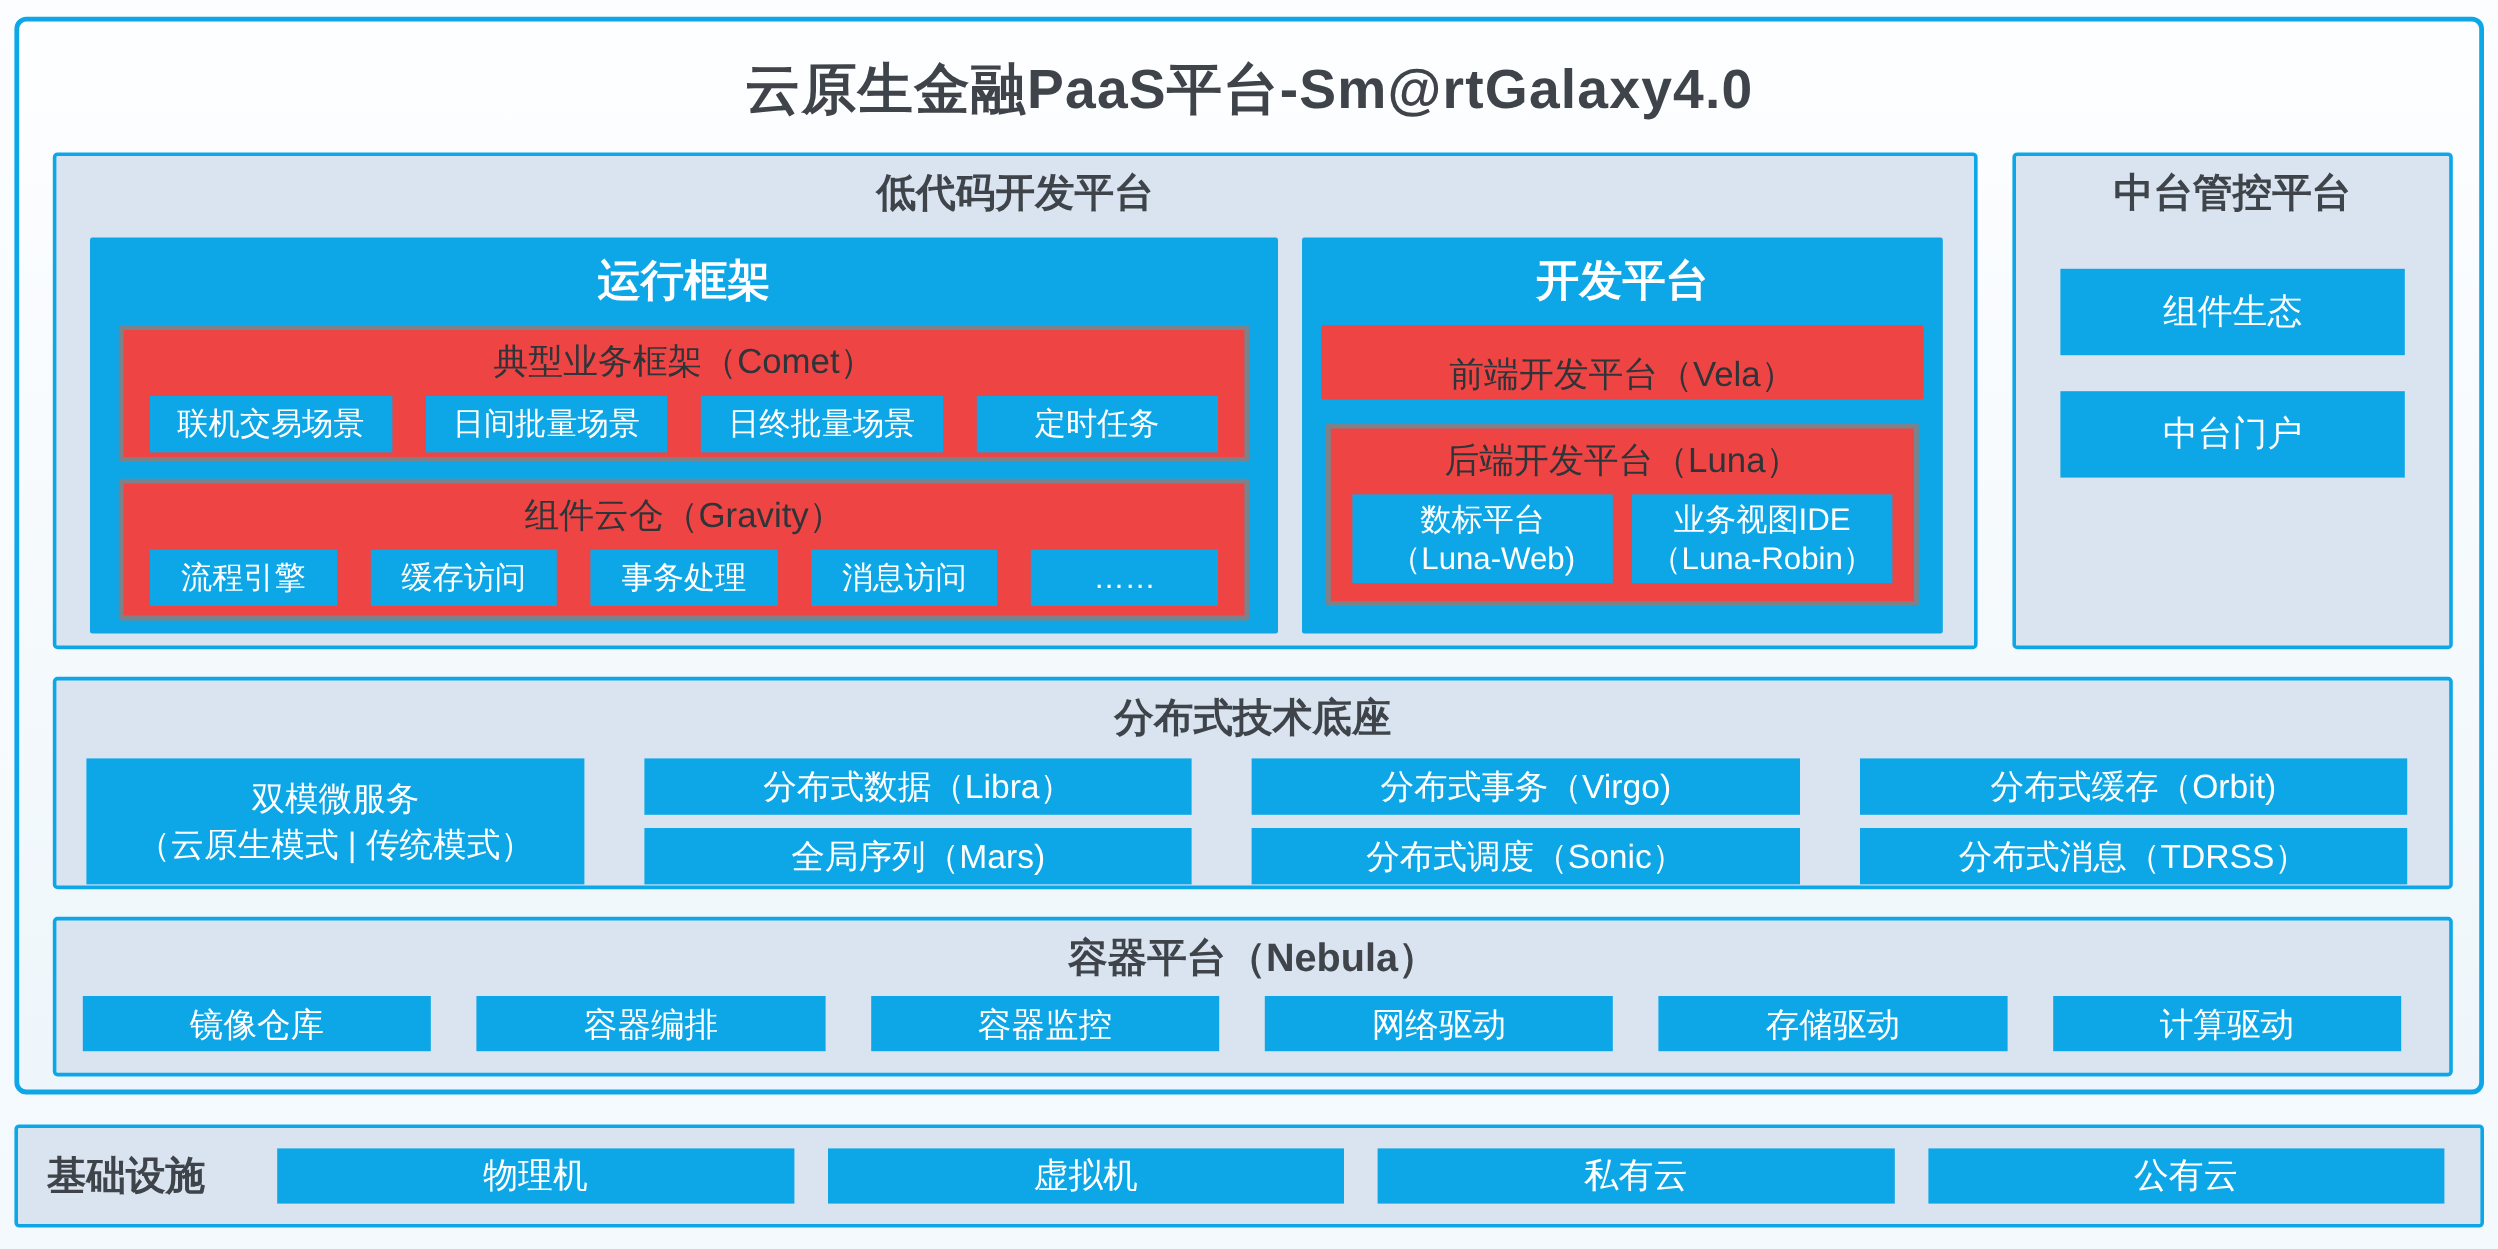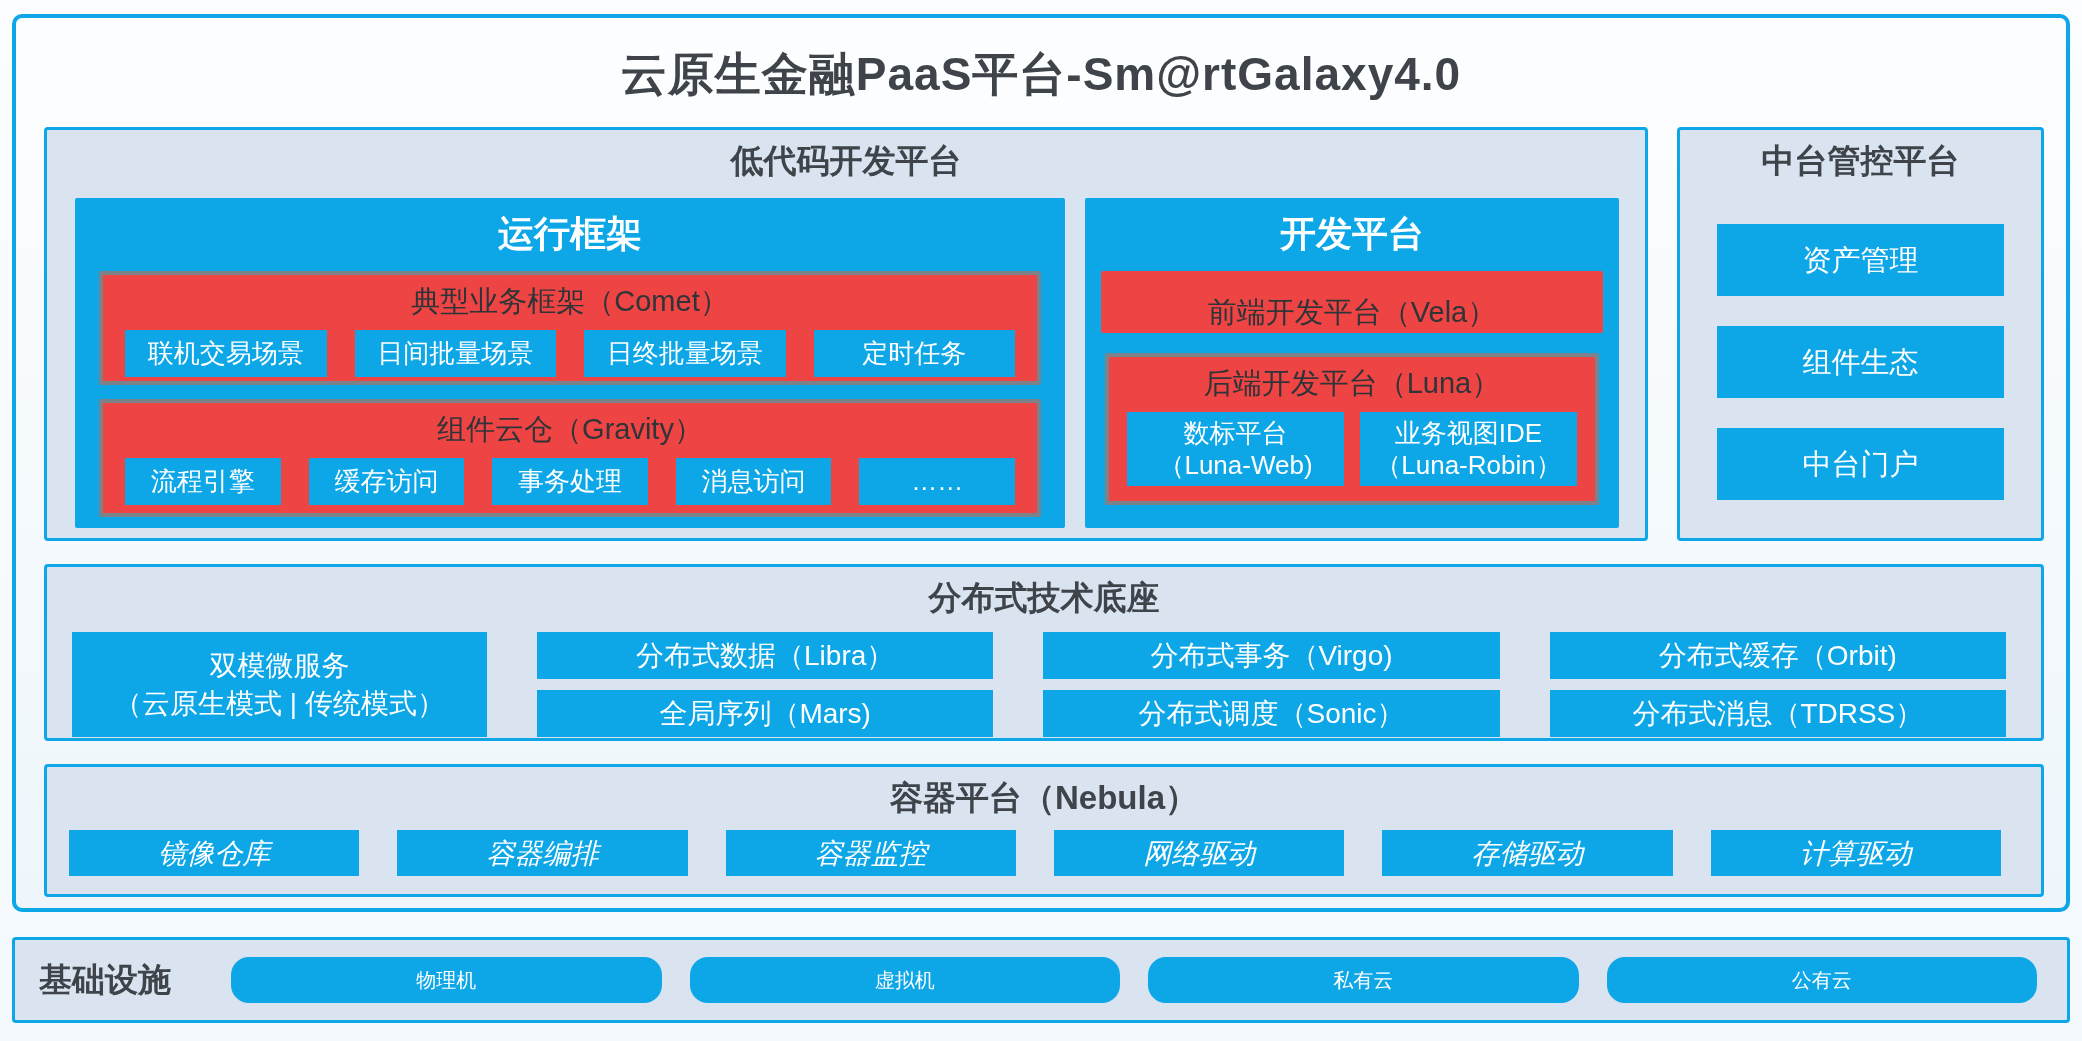--- a/index.html
+++ b/index.html
@@ -119,39 +119,39 @@
   }
   .dist-grid .btn { font-size: 28px; }
   .btn.dual {
     grid-row: 1 / 3;
     height: 105px;
     font-size: 28px;
     line-height: 1.35;
   }
   
   .container-platform { left: 28px; top: 746px; width: 2000px; height: 133px; }
-  .container-platform .btn-row { gap: 38px; padding: 9px 40px 0 22px; font-style: italic; }
+  .container-platform .btn-row { gap: 38px; padding: 9px 40px 0 22px; }
   .container-platform .btn { height: 46px; font-size: 28px; }
   
   .infra {
     left: 12px; top: 937px;
     width: 2058px; height: 86px;
     display: flex;
     align-items: center;
     gap: 28px;
     padding: 0 30px 0 24px;
   }
   .infra-label {
     font-size: 33px;
     font-weight: bold;
     color: #3e4449;
     white-space: nowrap;
     padding-right: 32px;
   }
-  .infra .btn { flex: 1; height: 46px; font-size: 20px; border-radius: 18px; }
+  .infra .btn { flex: 1; height: 46px; font-size: 29px; }
 </style>
 </head>
 <body>
 
 <div class="frame">
   <div class="main-title">云原生金融PaaS平台-Sm@rtGalaxy4.0</div>
 
   <div class="panel lowcode">
     <div class="panel-title">低代码开发平台</div>
     <div class="lowcode-body">
@@ -198,21 +198,20 @@
           </div>
         </div>
       </div>
 
     </div>
   </div>
 
   <div class="panel midplatform">
     <div class="panel-title">中台管控平台</div>
     <div class="stack">
-      <div class="btn">资产管理</div>
       <div class="btn">组件生态</div>
       <div class="btn">中台门户</div>
     </div>
   </div>
 
   <div class="panel distributed">
     <div class="panel-title">分布式技术底座</div>
     <div class="dist-grid">
       <div class="btn dual">
         <span>双模微服务</span>

